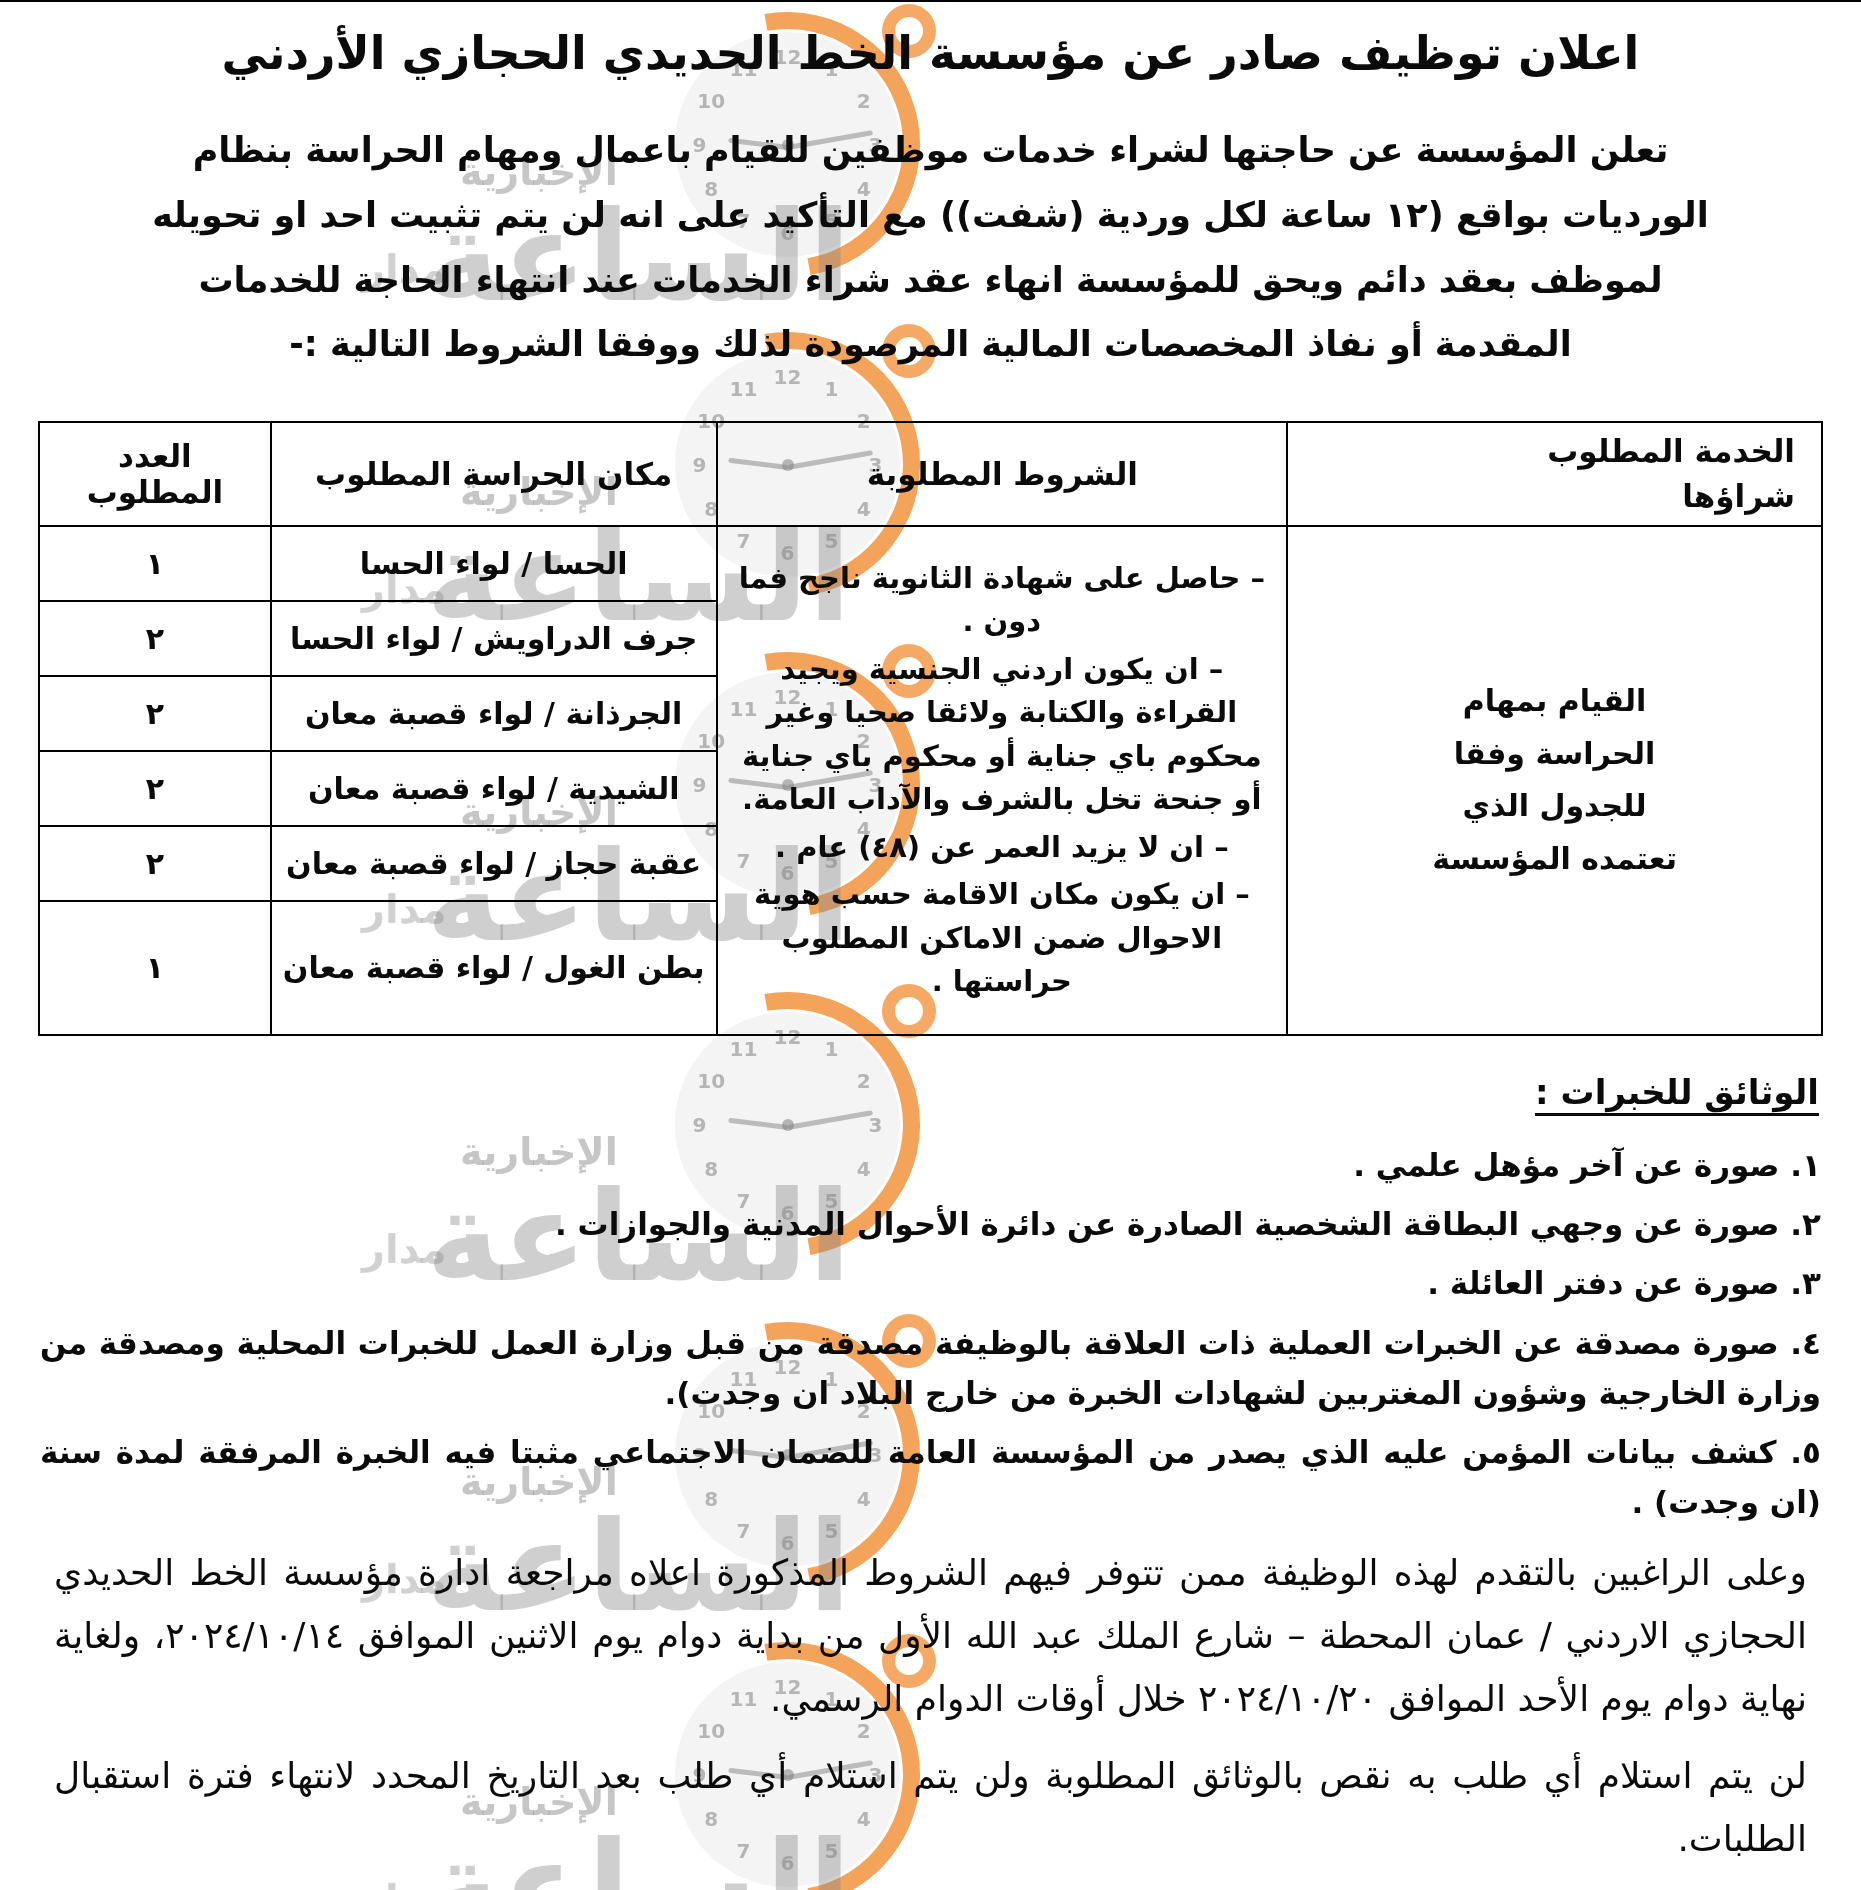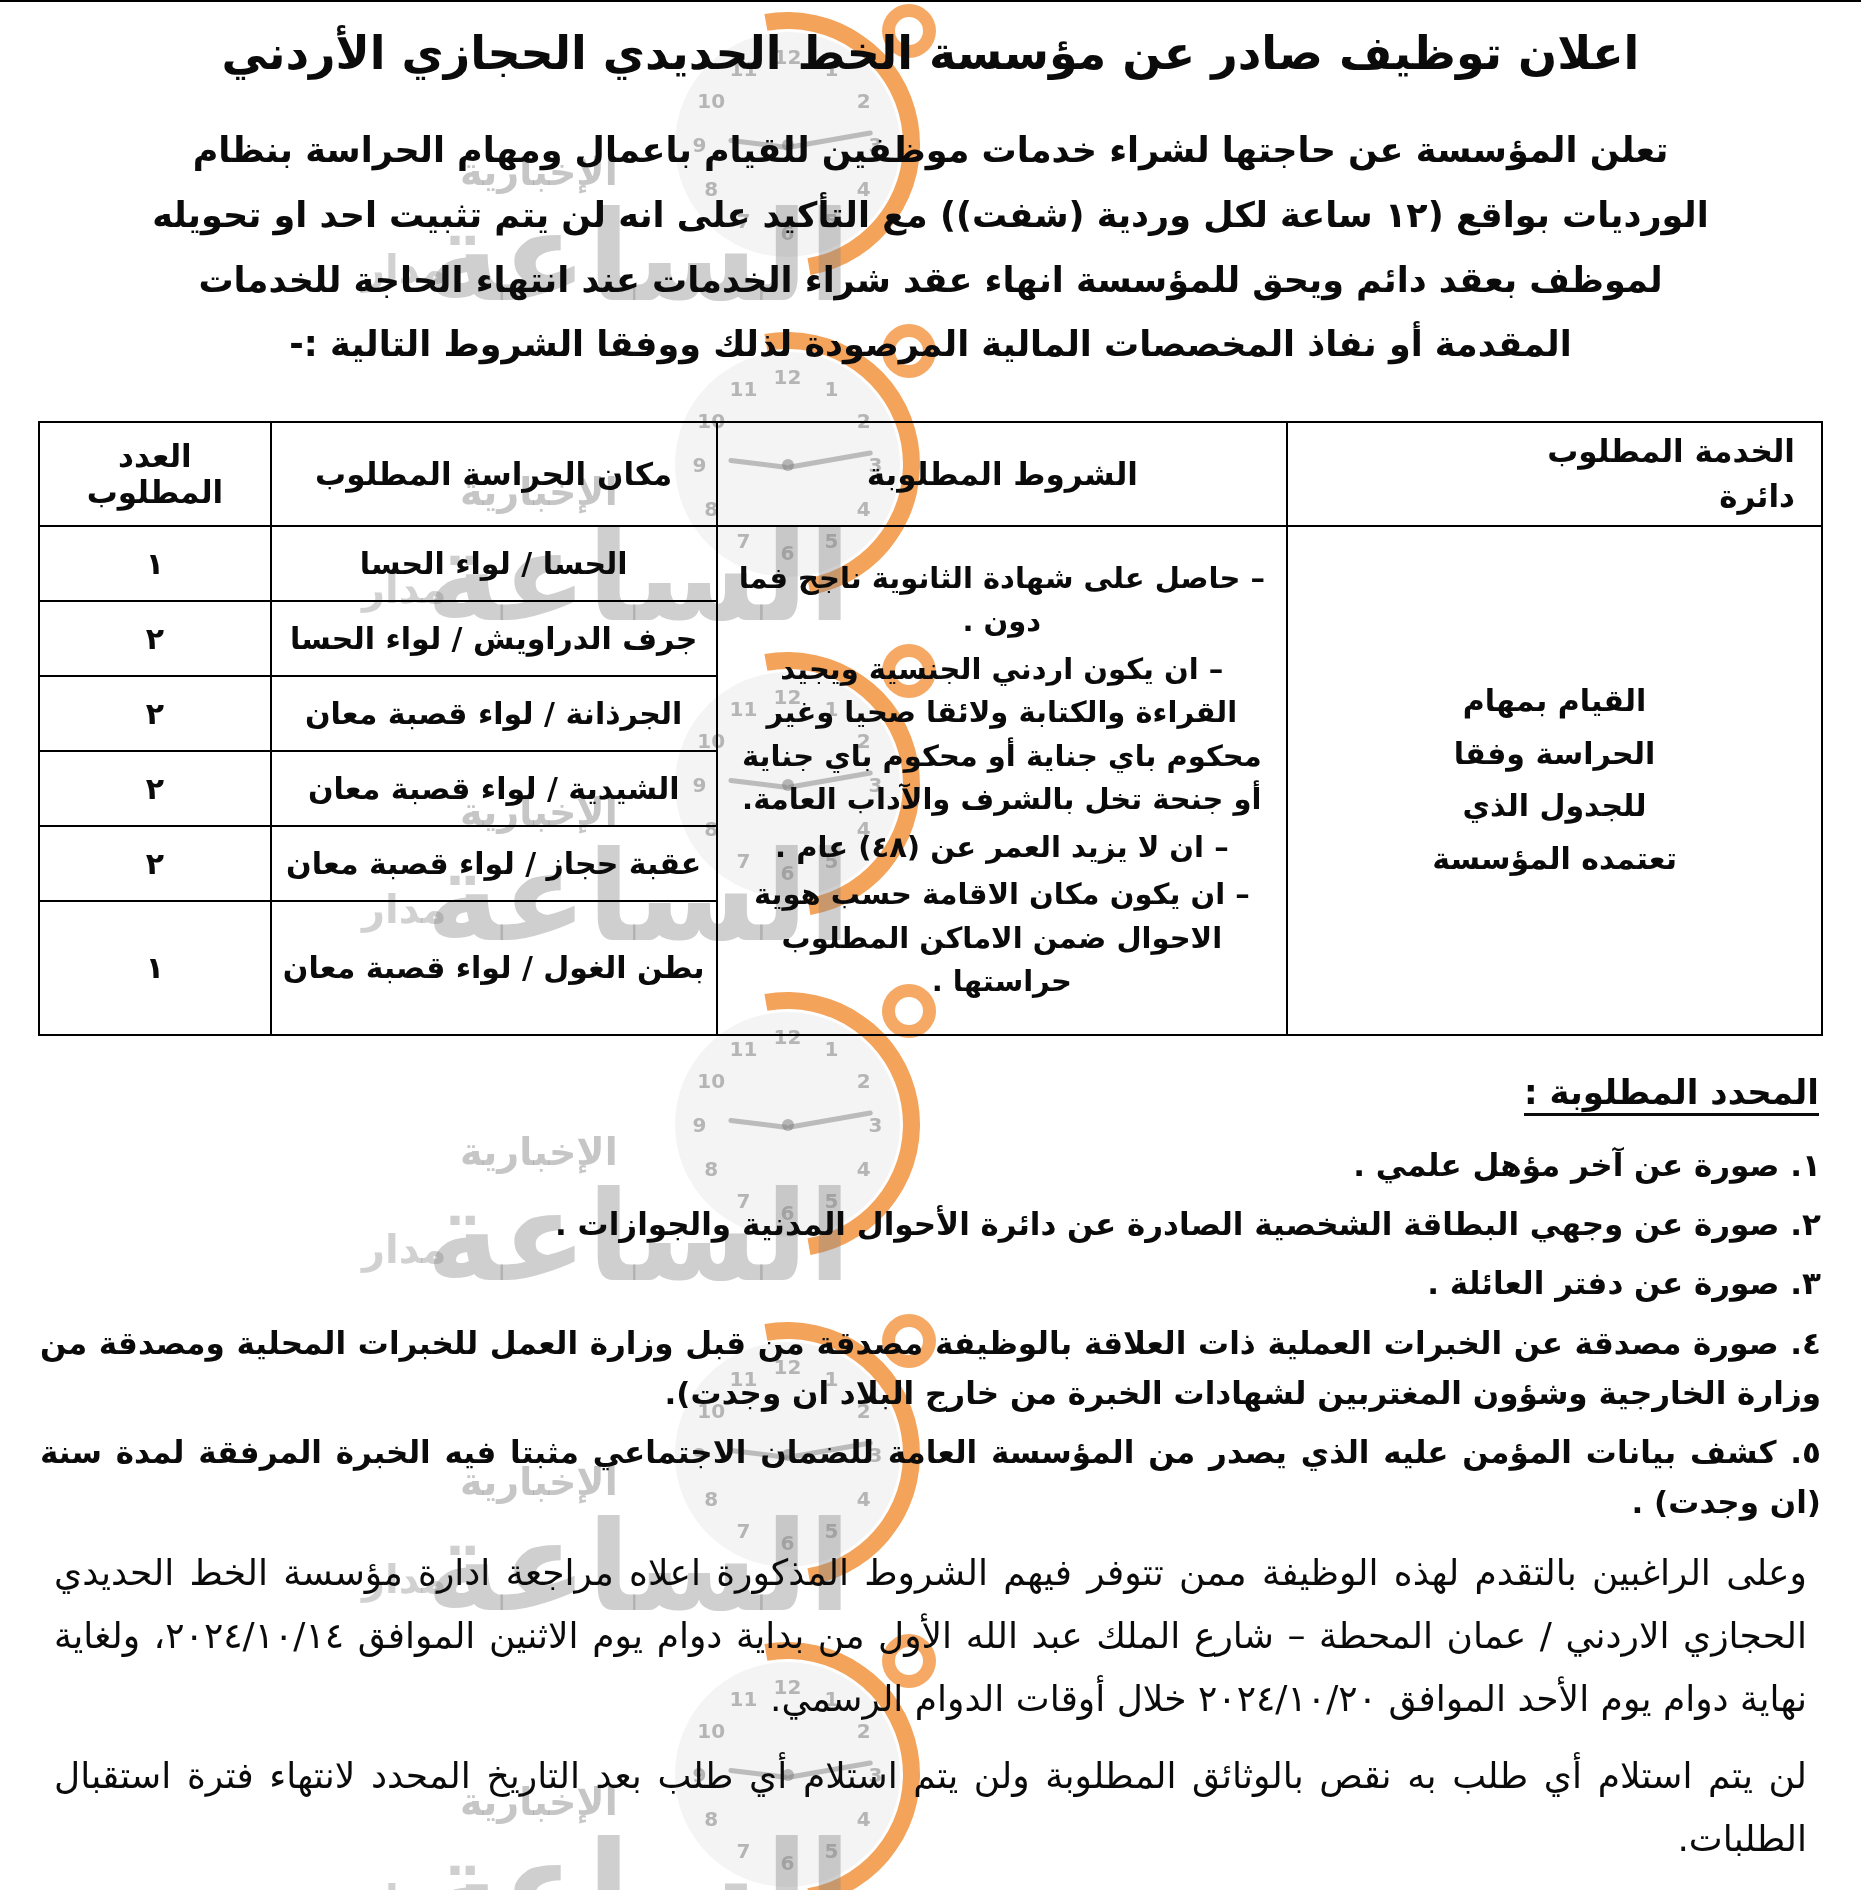--- a/index.html
+++ b/index.html
@@ -245,21 +245,21 @@
   <div class="content">
 
     <h1 class="title">اعلان توظيف صادر عن مؤسسة الخط الحديدي الحجازي الأردني</h1>
 
     <p class="intro">تعلن المؤسسة عن حاجتها لشراء خدمات موظفين للقيام باعمال ومهام الحراسة بنظام الورديات بواقع (١٢ ساعة لكل وردية (شفت)) مع التأكيد على انه لن يتم تثبيت احد او تحويله لموظف بعقد دائم ويحق للمؤسسة انهاء عقد شراء الخدمات عند انتهاء الحاجة للخدمات المقدمة أو نفاذ المخصصات المالية المرصودة لذلك ووفقا الشروط التالية :-</p>
 
     <table class="jobs-table">
       <thead>
         <tr>
           <th class="col-service">الخدمة المطلوب
-دائرة</th>
+شراؤها</th>
           <th class="col-conditions">الشروط المطلوبة</th>
           <th class="col-location">مكان الحراسة المطلوب</th>
           <th class="col-count">العدد المطلوب</th>
         </tr>
       </thead>
       <tbody>
         <tr>
           <td rowspan="6" class="service-cell">
             <div>القيام بمهام الحراسة وفقا للجدول الذي تعتمده المؤسسة</div>
           </td>
@@ -288,21 +288,21 @@
           <td class="loc">عقبة حجاز / لواء قصبة معان</td>
           <td class="cnt">٢</td>
         </tr>
         <tr class="tall">
           <td class="loc">بطن الغول / لواء قصبة معان</td>
           <td class="cnt">١</td>
         </tr>
       </tbody>
     </table>
 
-    <h2 class="docs-heading">المحدد المطلوبة :</h2>
+    <h2 class="docs-heading">الوثائق للخبرات :</h2>
 
     <div class="docs-list">
       <p>١. صورة عن آخر مؤهل علمي .</p>
       <p>٢. صورة عن وجهي البطاقة الشخصية الصادرة عن دائرة الأحوال المدنية والجوازات .</p>
       <p>٣. صورة عن دفتر العائلة .</p>
       <p>٤. صورة مصدقة عن الخبرات العملية ذات العلاقة بالوظيفة مصدقة من قبل وزارة العمل للخبرات المحلية ومصدقة من وزارة الخارجية وشؤون المغتربين لشهادات الخبرة من خارج البلاد ان وجدت).</p>
       <p>٥. كشف بيانات المؤمن عليه الذي يصدر من المؤسسة العامة للضمان الاجتماعي مثبتا فيه الخبرة المرفقة لمدة سنة (ان وجدت) .</p>
     </div>
 
     <p class="closing-par">وعلى الراغبين بالتقدم لهذه الوظيفة ممن تتوفر فيهم الشروط المذكورة اعلاه مراجعة ادارة مؤسسة الخط الحديدي الحجازي الاردني / عمان المحطة – شارع الملك عبد الله الأول من بداية دوام يوم الاثنين الموافق ٢٠٢٤/١٠/١٤، ولغاية نهاية دوام يوم الأحد الموافق ٢٠٢٤/١٠/٢٠ خلال أوقات الدوام الرسمي.</p>

